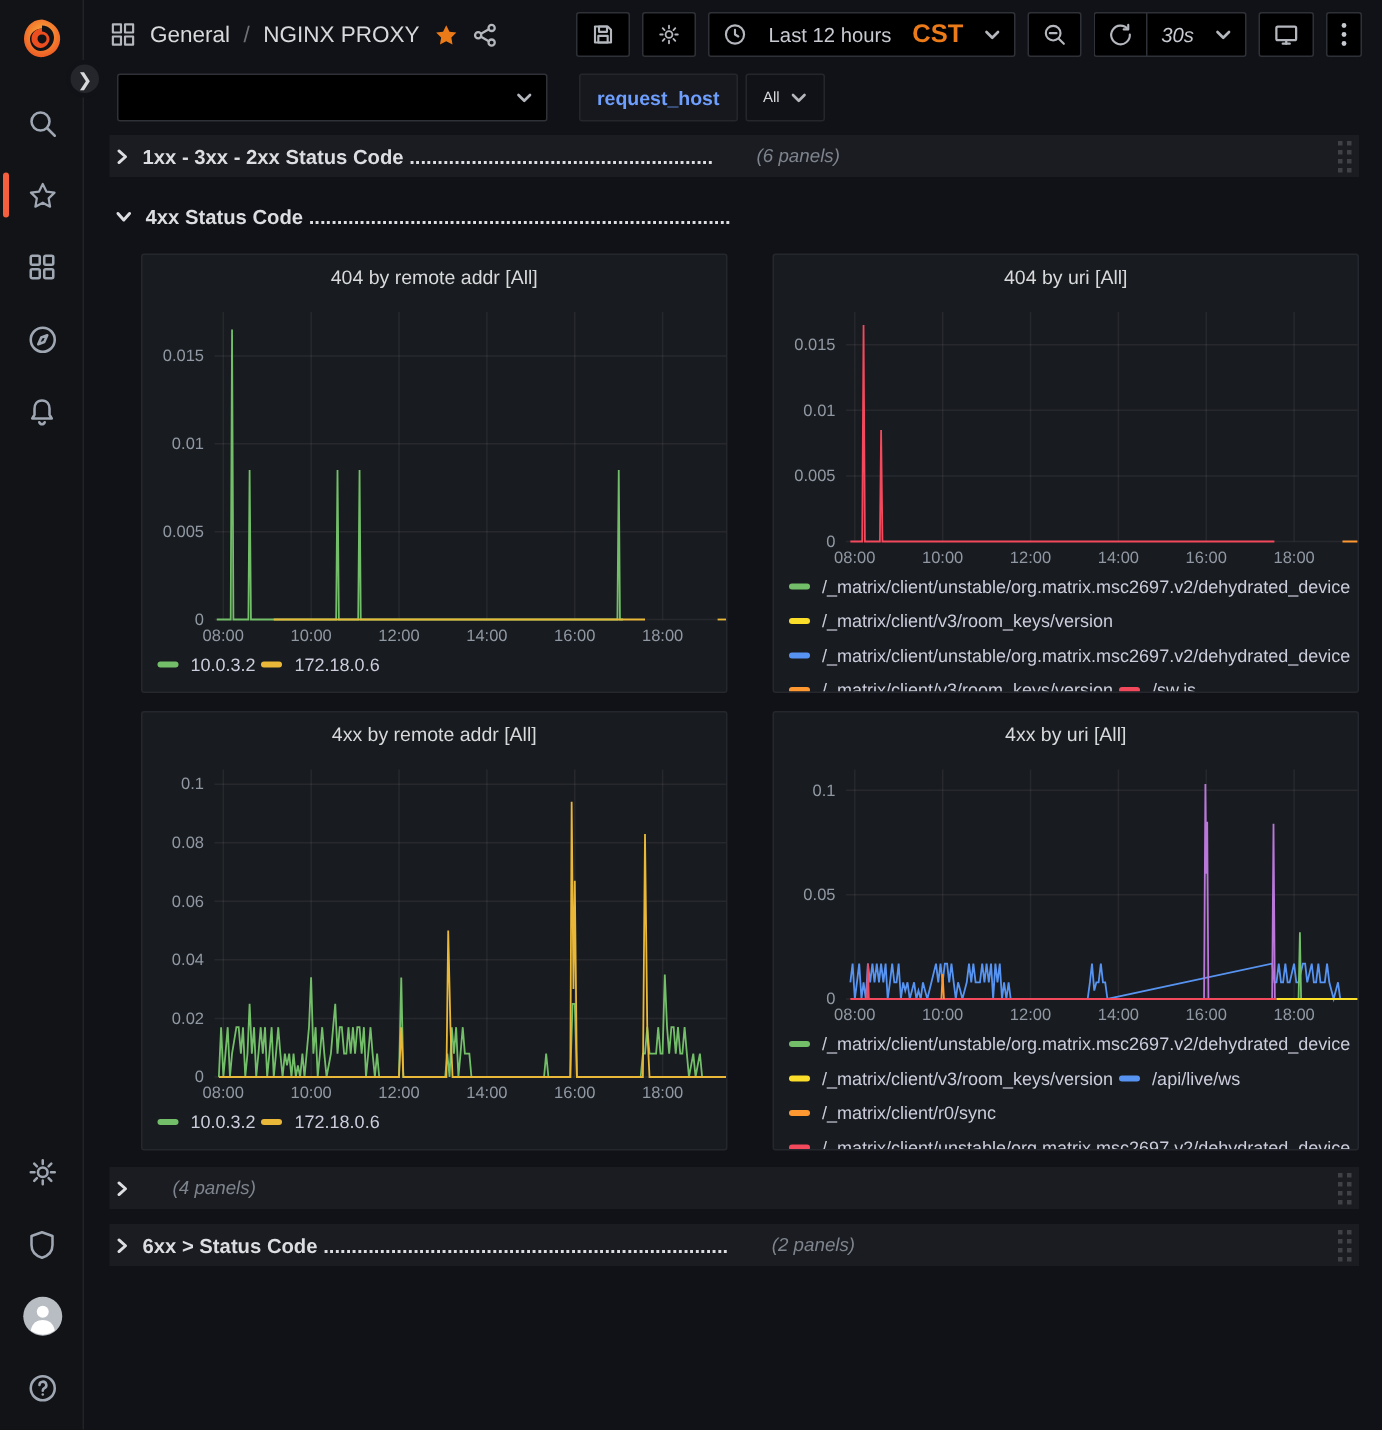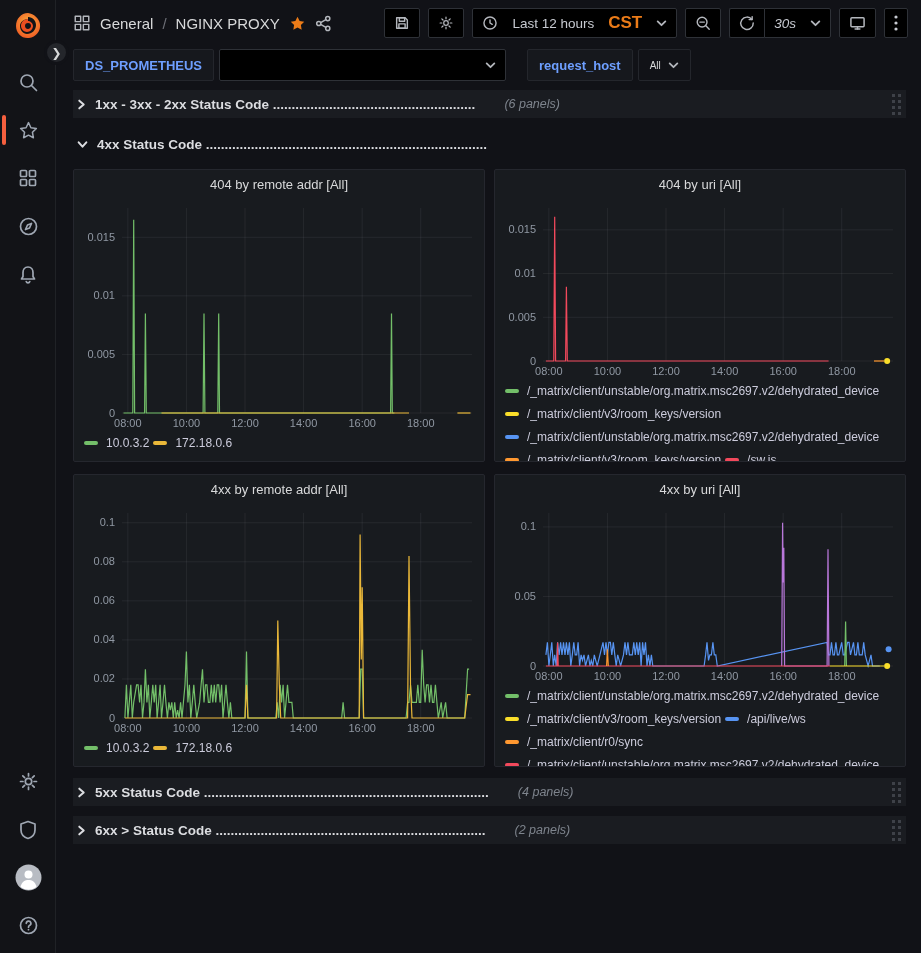--- a/index.html
+++ b/index.html
@@ -42,21 +42,21 @@
   .row-head { height:28px; display:flex; align-items:center; gap:9px; position:relative; padding:0 4px; cursor:pointer; }
   .row-head.collapsed { background:#1a1c21; }
   .row-title { font-size:13.5px; font-weight:700; color:#dcdde1; white-space:nowrap; overflow:hidden; }
   .row-count { font-size:12.5px; font-style:italic; color:#7e848d; margin-left:20px; white-space:nowrap; }
   .row-chev { stroke:#dcdde1; fill:none; stroke-width:1.8; stroke-linecap:round; stroke-linejoin:round; }
   .drag { position:absolute; right:3px; top:3px; cursor:grab; }
   .mt12 { margin-top:12px; }
   .mt10 { margin-top:10px; }
 
   .panels { display:grid; grid-template-columns:1fr 1fr; column-gap:9px; row-gap:12px; margin:11px 0 11px; }
-  .panel { height:293px; background:#181b1f; border:1px solid #25272e; border-radius:2px; overflow:hidden; display:flex; flex-direction:column; }
+  .panel { height:293px; background:#181b1f; border:1px solid #25272e; border-radius:2px; overflow:hidden; display:flex; flex-direction:column;margin-left:21px; }
   .panel-title { height:28px; line-height:29px; text-align:center; color:#d8d9da; font-size:13px; font-weight:500; cursor:pointer; flex:none; }
   .chart { margin:0 2px; flex:none; cursor:crosshair; }
   .tick { fill:#9098a3; font-size:11px; font-family:"Liberation Sans", sans-serif; }
   .legend { padding:1px 10px 0; display:flex; flex-wrap:wrap; column-gap:4px; overflow:hidden; }
   .legend-item { display:flex; align-items:center; gap:8px; font-size:12px; color:#ccccdc; height:23px; cursor:pointer; white-space:nowrap; }
   .swatch { width:14px; height:4px; border-radius:2px; flex:none; }
 </style>
 </head>
 <body>
 
@@ -262,21 +262,20 @@
               <circle cx="2" cy="2" r="1.6" fill="#c7cad1"></circle>
               <circle cx="2" cy="8" r="1.6" fill="#c7cad1"></circle>
               <circle cx="2" cy="14" r="1.6" fill="#c7cad1"></circle>
             </svg>
           </span>
       </div>
     </div>
   </div>
 
   <div class="subbar">
-    <div class="chip">DS_PROMETHEUS</div>
     <div class="var-dd">
       <span></span>
       <span>
           <svg width="11" height="8" viewBox="0 0 10 7" class="ticon">
             <polyline points="1.5,2 5,5.5 8.5,2"></polyline>
           </svg>
         </span>
     </div>
     <div class="chip second">request_host</div>
     <div class="dd-all">
@@ -508,21 +507,20 @@
           </div>
       </div>
     </div>
 
     <div class="row-head collapsed">
       <span>
           <svg width="9" height="11" viewBox="0 0 8 10" class="row-chev">
             <polyline points="2,1.5 6,5 2,8.5"></polyline>
           </svg>
         </span>
-      <span class="row-title">5xx Status Code ............................................................................</span>
       <span class="row-count">(4 panels)</span>
       <span class="drag">
           <svg width="12" height="23" viewBox="0 0 12 23">
             <g fill="#3e4148">
               <rect x="1" y="1" width="3" height="3"></rect>
               <rect x="7" y="1" width="3" height="3"></rect>
               <rect x="1" y="7" width="3" height="3"></rect>
               <rect x="7" y="7" width="3" height="3"></rect>
               <rect x="1" y="13" width="3" height="3"></rect>
               <rect x="7" y="13" width="3" height="3"></rect>

